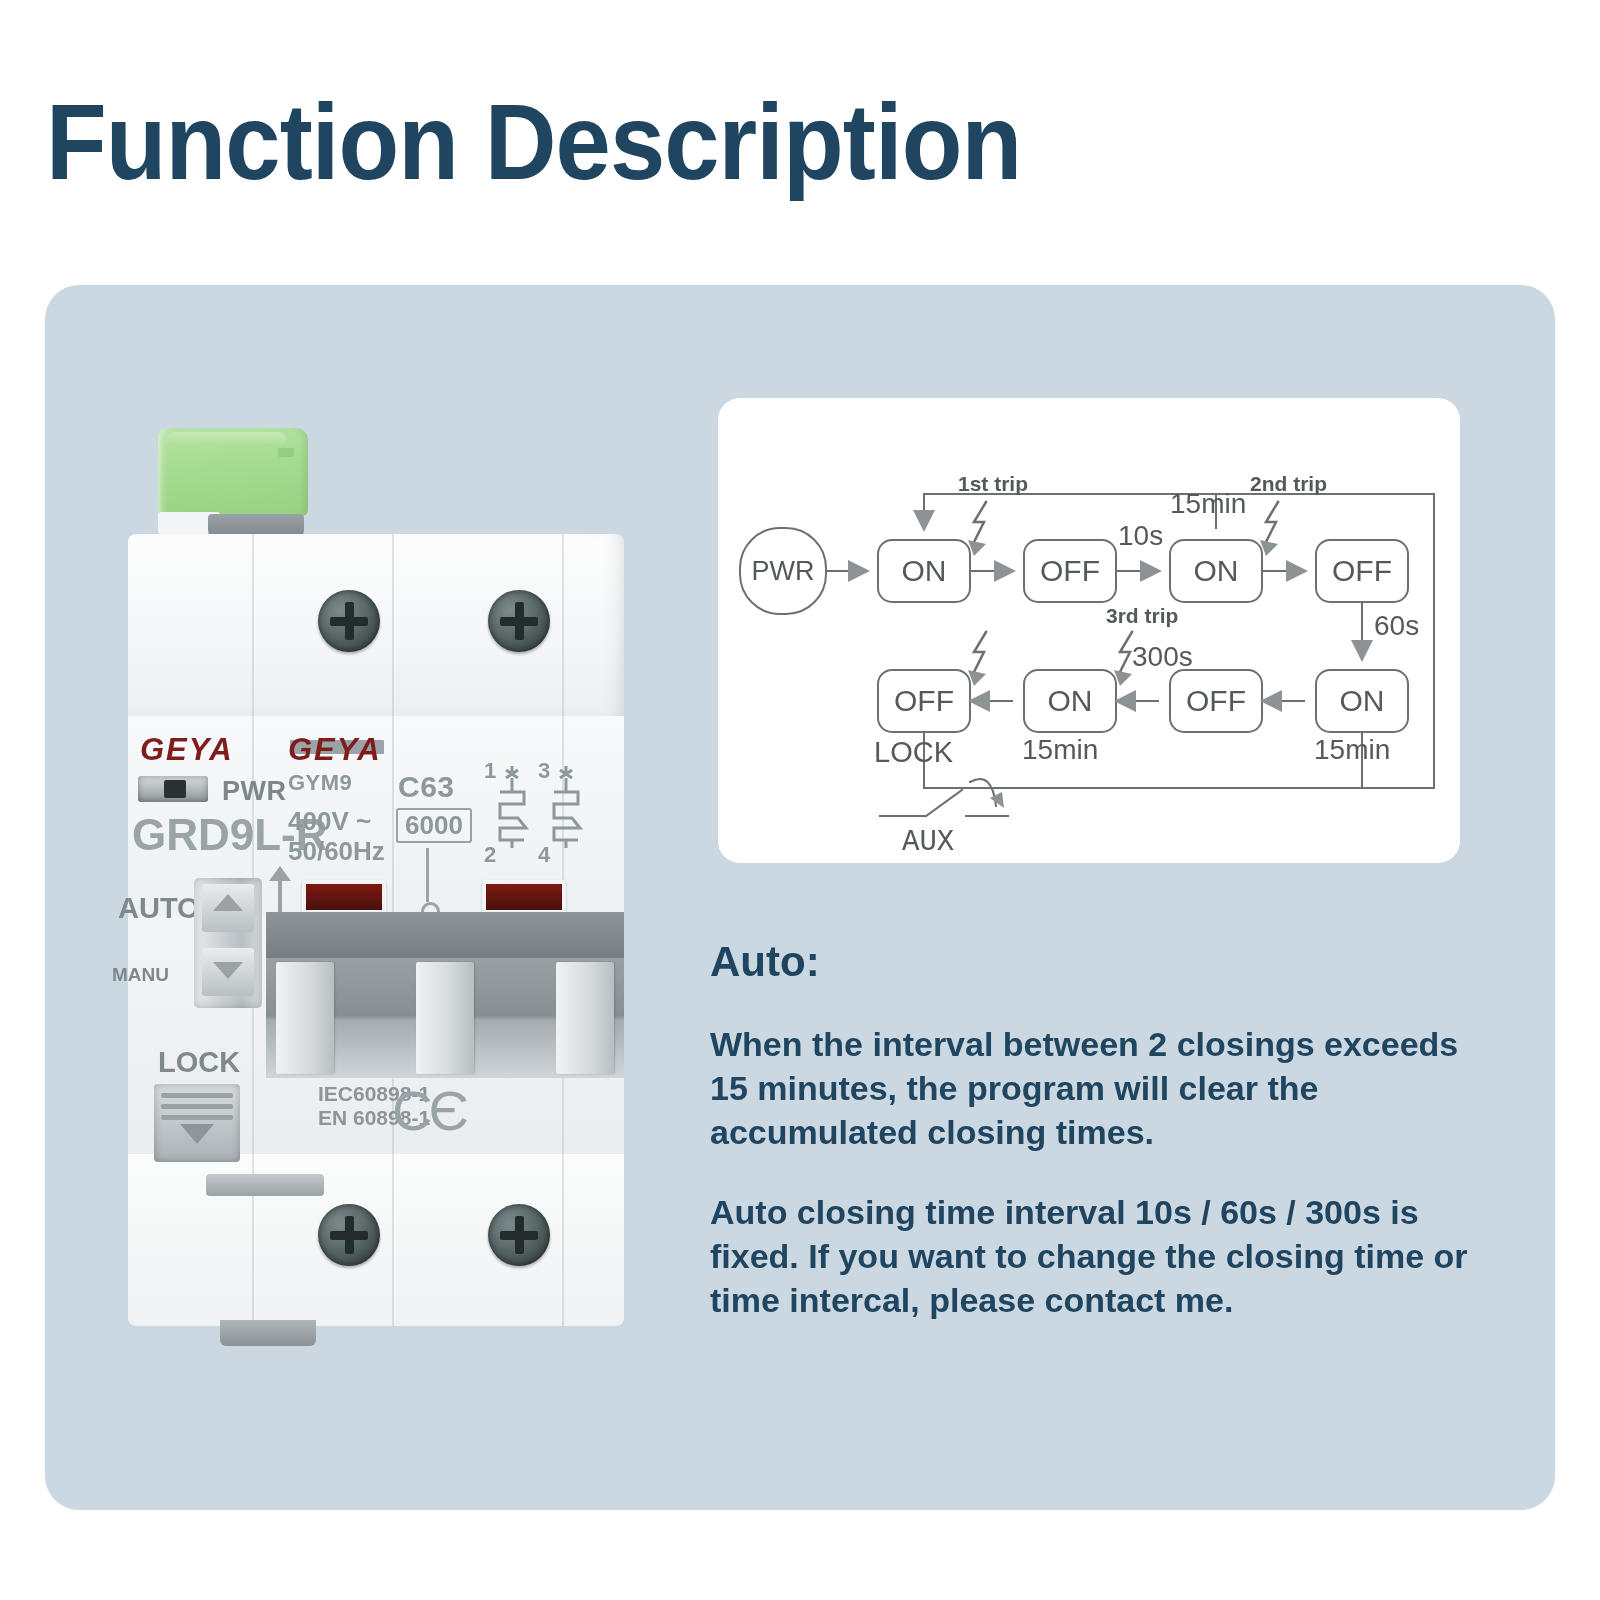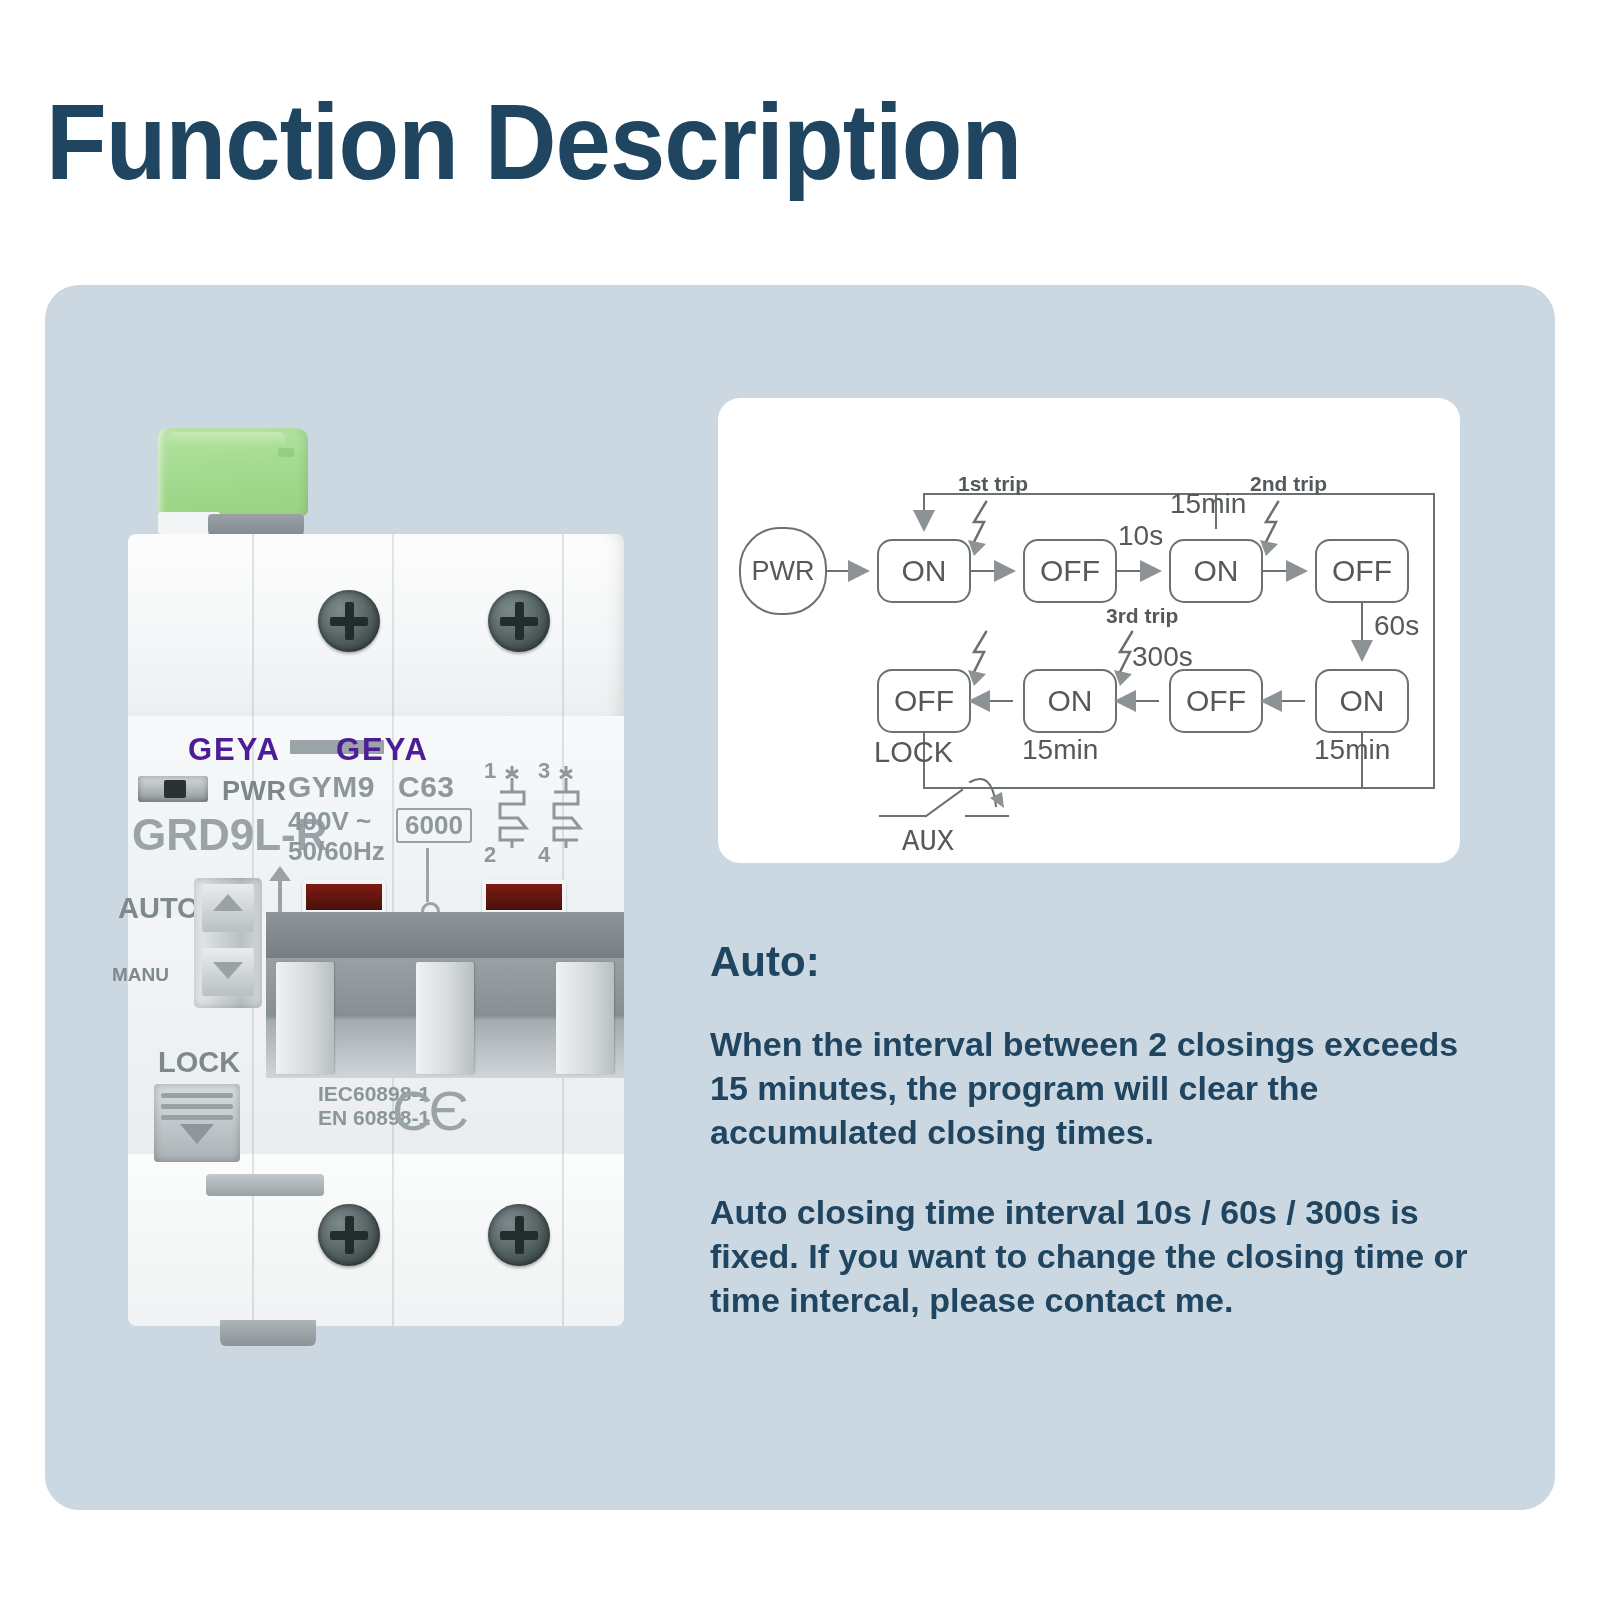--- a/index.html
+++ b/index.html
@@ -100,23 +100,22 @@
   }
   .screw .cross{left:50%;top:12px;width:9px;height:38px;margin-left:-4.5px;}
   .screw .cross2{top:50%;left:12px;height:9px;width:38px;margin-top:-4.5px;}
   .screw.t1{left:208px;top:172px;}
   .screw.t2{left:378px;top:172px;}
   .screw.b1{left:208px;top:786px;}
   .screw.b2{left:378px;top:786px;}
 
   
   .geya{
-    position:absolute;color:#4c1d95;font-weight:bold;
+    position:absolute;color:#7f1d1d;font-weight:bold;font-style:italic;
     letter-spacing:2px;
-    margin-left:48px;
   }
   .geya-left{left:30px;top:314px;font-size:31px;}
   .geya-bar{
     position:absolute;left:180px;top:322px;width:94px;height:14px;
     background:#9aa4a8;border-radius:1px;
   }
   .geya-right{left:178px;top:314px;font-size:31px;}
 
   
   .pwr-led{
@@ -135,21 +134,21 @@
   }
   .model{
     position:absolute;left:22px;top:392px;font-size:44px;color:#99a3a8;
     font-weight:bold;letter-spacing:0px;
   }
 
   
   .spec{
     position:absolute;color:#8d979c;font-weight:bold;
   }
-  .spec-gym9{left:178px;top:352px;font-size:30px;letter-spacing:.5px;}
+  .spec-gym9{left:178px;top:352px;font-size:22px;letter-spacing:.5px;}
   .spec-v{left:178px;top:388px;font-size:26px;}
   .spec-hz{left:178px;top:418px;font-size:26px;}
   .spec-c63{left:288px;top:352px;font-size:30px;letter-spacing:.5px;}
   .spec-6000{
     left:286px;top:390px;font-size:26px;
     border:2px solid #98a2a7;border-radius:3px;padding:0 7px;
   }
 
   
   .lever-mark{

